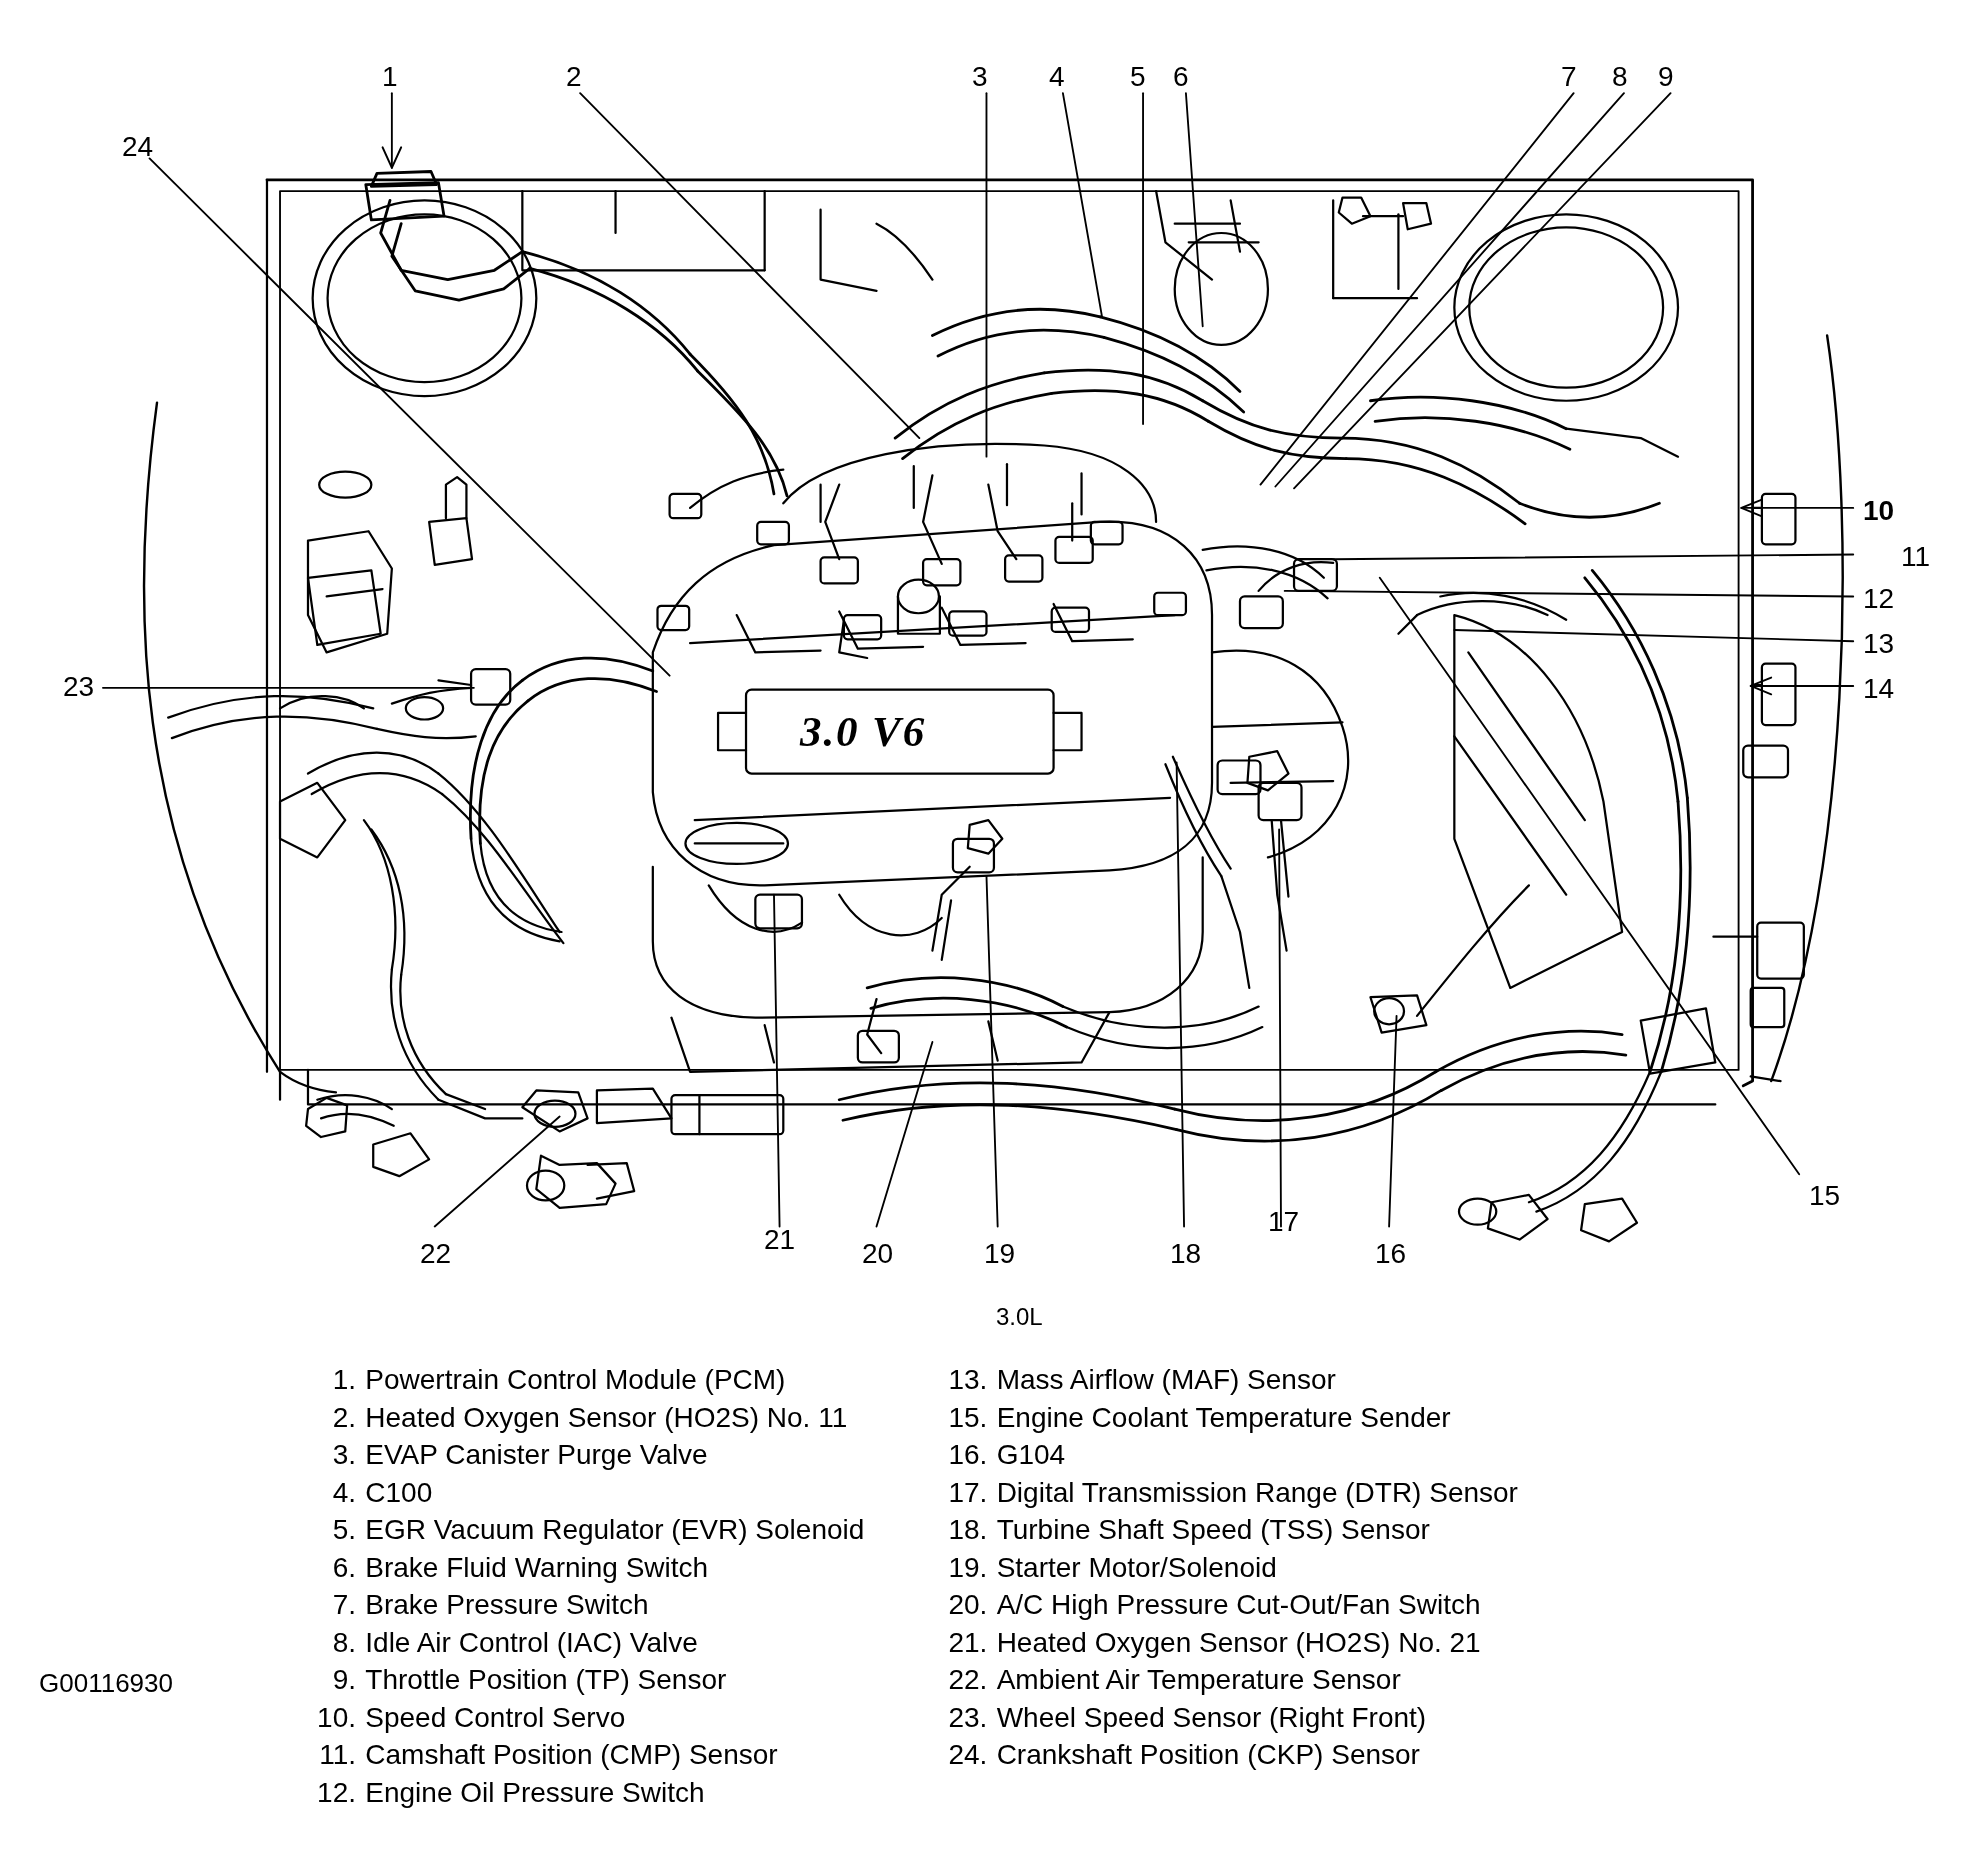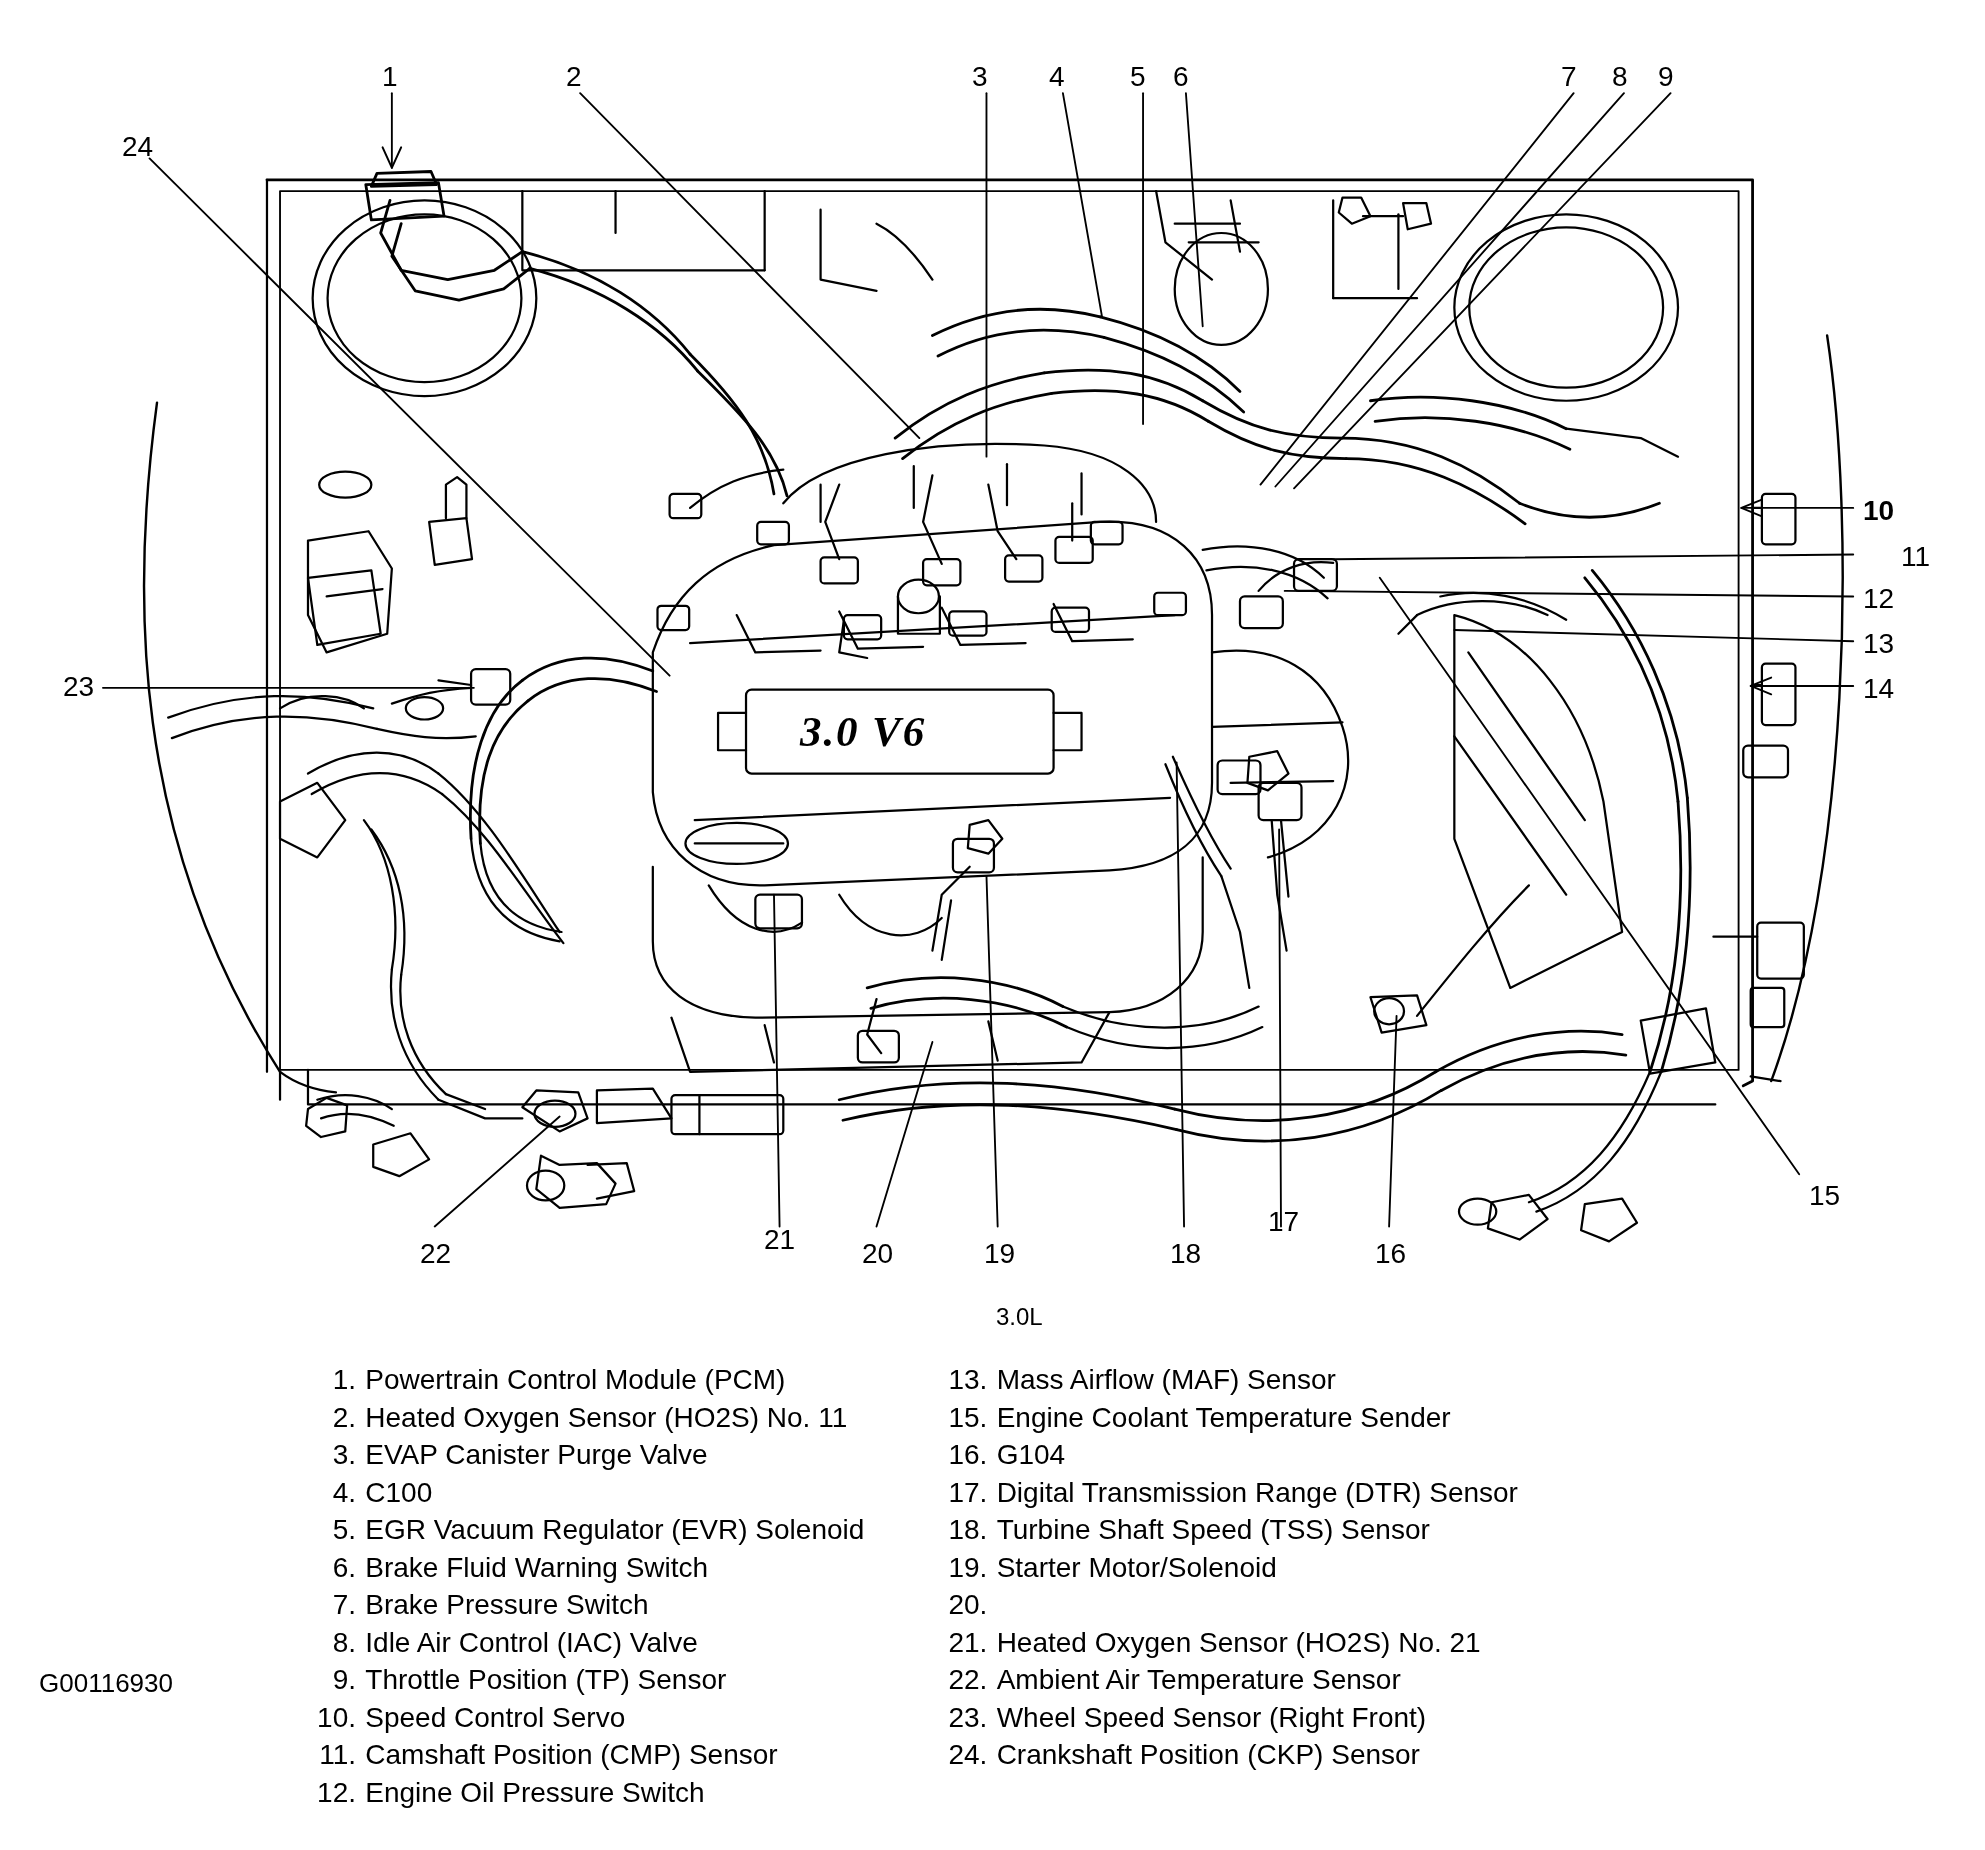--- a/index.html
+++ b/index.html
@@ -489,20 +489,21 @@
       <div class="legend-item">
           <span class="legend-num">18.</span>
           <span>Turbine Shaft Speed (TSS) Sensor</span>
         </div>
       <div class="legend-item">
           <span class="legend-num">19.</span>
           <span>Starter Motor/Solenoid</span>
         </div>
       <div class="legend-item">
           <span class="legend-num">20.</span>
+          <span>A/C High Pressure Cut-Out/Fan Switch</span>
         </div>
       <div class="legend-item">
           <span class="legend-num">21.</span>
           <span>Heated Oxygen Sensor (HO2S) No. 21</span>
         </div>
       <div class="legend-item">
           <span class="legend-num">22.</span>
           <span>Ambient Air Temperature Sensor</span>
         </div>
       <div class="legend-item">

